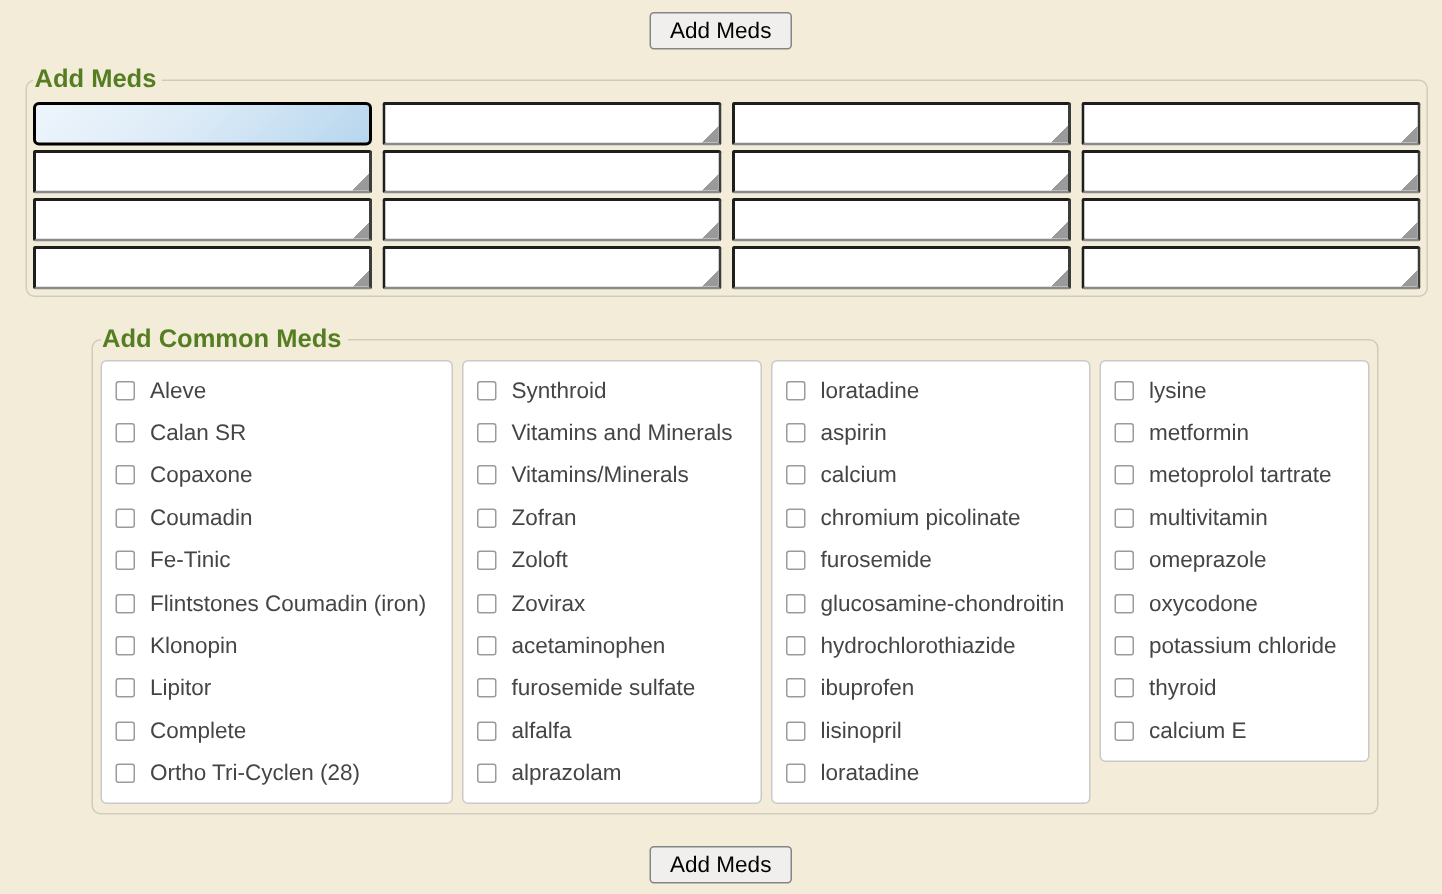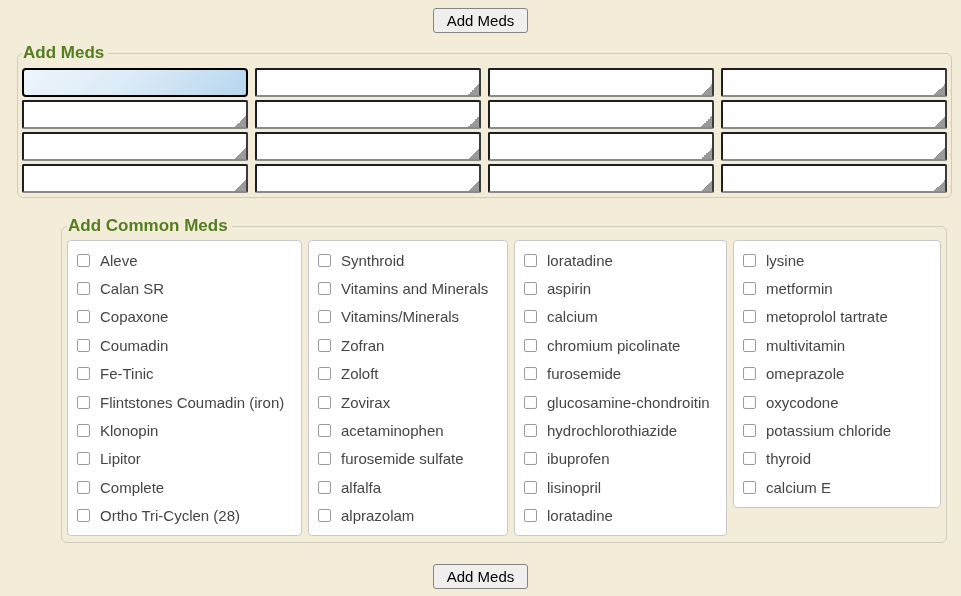--- a/index.html
+++ b/index.html
@@ -93,21 +93,21 @@
   .med-col {
     box-sizing: border-box;
     background: #ffffff;
     border: 1px solid #c9c9c9;
     border-radius: 4px;
     padding: 5px 6px 5px 9px;
   }
   .med-col.c1 { width: 235px; }
   .med-col.c2 { width: 200px; }
   .med-col.c3 { width: 213px; }
-  .med-col.c4 { width: 208px; }
+  .med-col.c4 { width: 180px; }
   .med-row {
     display: flex;
     align-items: center;
     height: 28.4px;
     gap: 10px;
     white-space: nowrap;
   }
   .med-row input[type="checkbox"] {
     -webkit-appearance: none;
     appearance: none;

